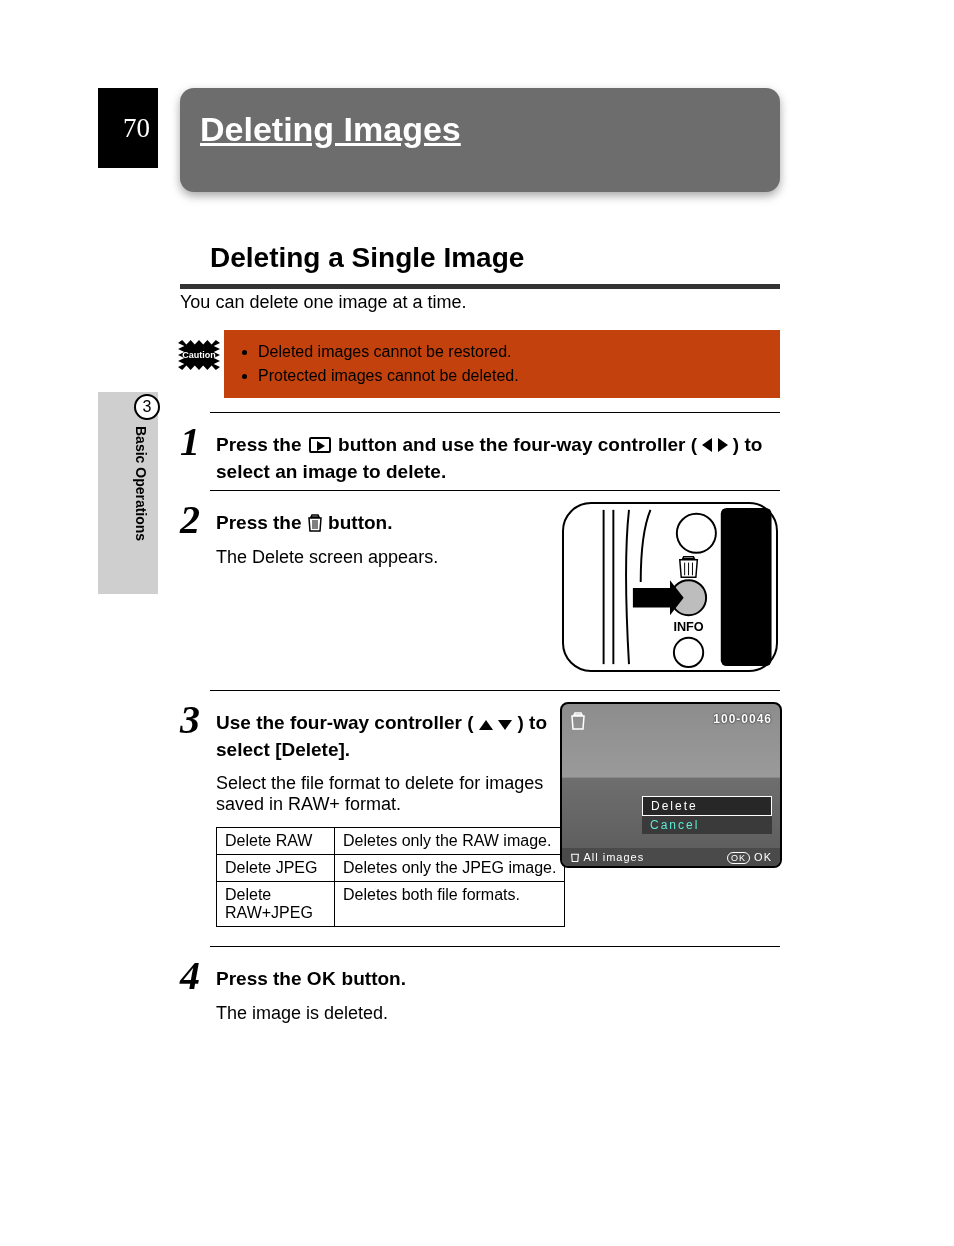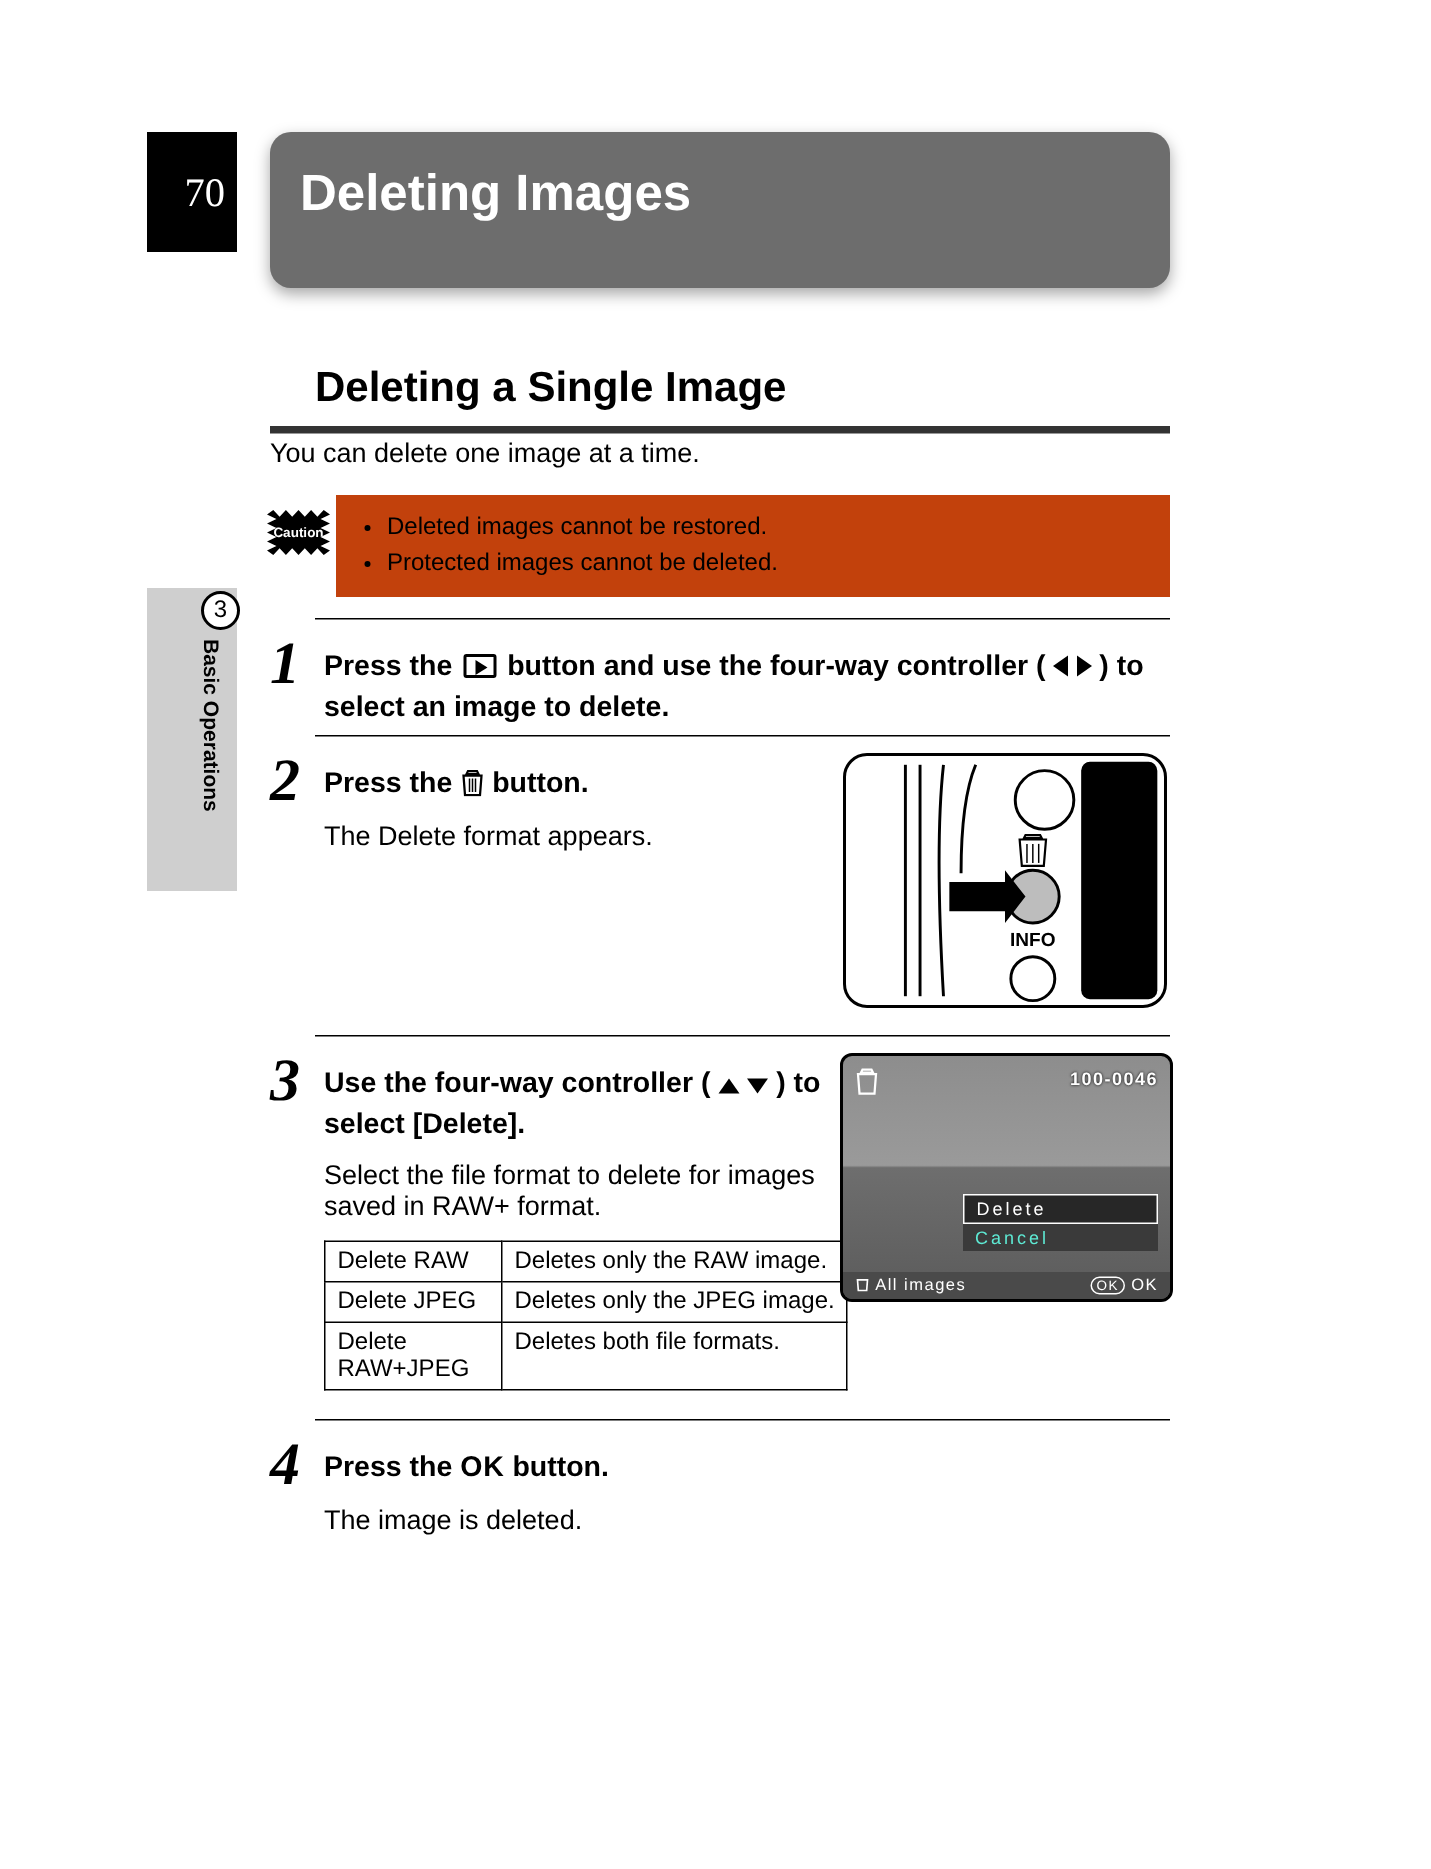--- a/index.html
+++ b/index.html
@@ -12,21 +12,21 @@
     background: #000; color: #fff; font-size: 27px; font-family: "Times New Roman", serif;
     display: flex; align-items: center; justify-content: flex-end; padding-right: 8px;
   }
 
   
   .title-bar {
     position: absolute; left: 180px; top: 88px; width: 600px; height: 104px;
     background: #6d6d6d; border-radius: 14px; box-shadow: 0 4px 10px rgba(0,0,0,0.35);
     display: flex; align-items: flex-start; padding: 22px 20px;
   }
-  .title-bar span { color: #fff; font-size: 34px; font-weight: bold; }
+  .title-bar span { color: #fff; font-size: 34px; font-weight: bold; text-decoration: underline; }
 
   
   .sub-heading {
     position: absolute; left: 180px; top: 236px; width: 600px;
     border-bottom: 4px solid #333;
   }
   .sub-heading::after {
     content: ""; display: block; position: absolute; left: 0; right: 0; bottom: -5px;
     border-bottom: 1px solid #333;
   }
@@ -77,21 +77,21 @@
   .step .desc { font-size: 18px; margin-top: 10px; }
 
   .step1 { top: 424px; }
   .step2 { top: 502px; }
   .step3 { top: 702px; }
   .step4 { top: 958px; }
 
   
   .camera-fig {
     position: absolute; left: 562px; top: 502px; width: 216px; height: 170px;
-    border: 2px solid #000; border-radius: 16px; background: #fff;
+    border: 2px solid #000; border-radius: 29px; background: #fff;
   }
   .camera-fig svg { width: 100%; height: 100%; }
 
   
   .fmt-table {
     border-collapse: collapse; margin-top: 12px; font-size: 16px;
   }
   .fmt-table td { border: 1px solid #000; padding: 4px 8px; vertical-align: top; }
   .fmt-table td:first-child { width: 118px; }
 
@@ -201,21 +201,21 @@
         <span class="trash-ico-inline">
           <svg viewBox="0 0 16 18">
               <path d="M2 4h12l-1 13H3L2 4zm3-3h6l1 2H4l1-2z" fill="none" stroke="#000" stroke-width="1.5"></path>
               <line x1="6" y1="6" x2="6" y2="15" stroke="#000"></line>
               <line x1="8" y1="6" x2="8" y2="15" stroke="#000"></line>
               <line x1="10" y1="6" x2="10" y2="15" stroke="#000"></line>
             </svg>
         </span>
         <span> button.</span>
       </p>
-      <p class="desc">The Delete format appears.</p>
+      <p class="desc">The Delete screen appears.</p>
     </div>
   </div>
 
   <div class="camera-fig">
     <svg viewBox="0 0 216 170">
       <rect x="160" y="4" width="52" height="162" fill="#000" rx="6"></rect>
       <line x1="40" y1="6" x2="40" y2="164" stroke="#000" stroke-width="2"></line>
       <line x1="50" y1="6" x2="50" y2="164" stroke="#000" stroke-width="2"></line>
       <path d="M66 6 Q60 60 66 164" fill="none" stroke="#000" stroke-width="2"></path>
       <path d="M88 6 Q78 30 78 80" fill="none" stroke="#000" stroke-width="2"></path>

